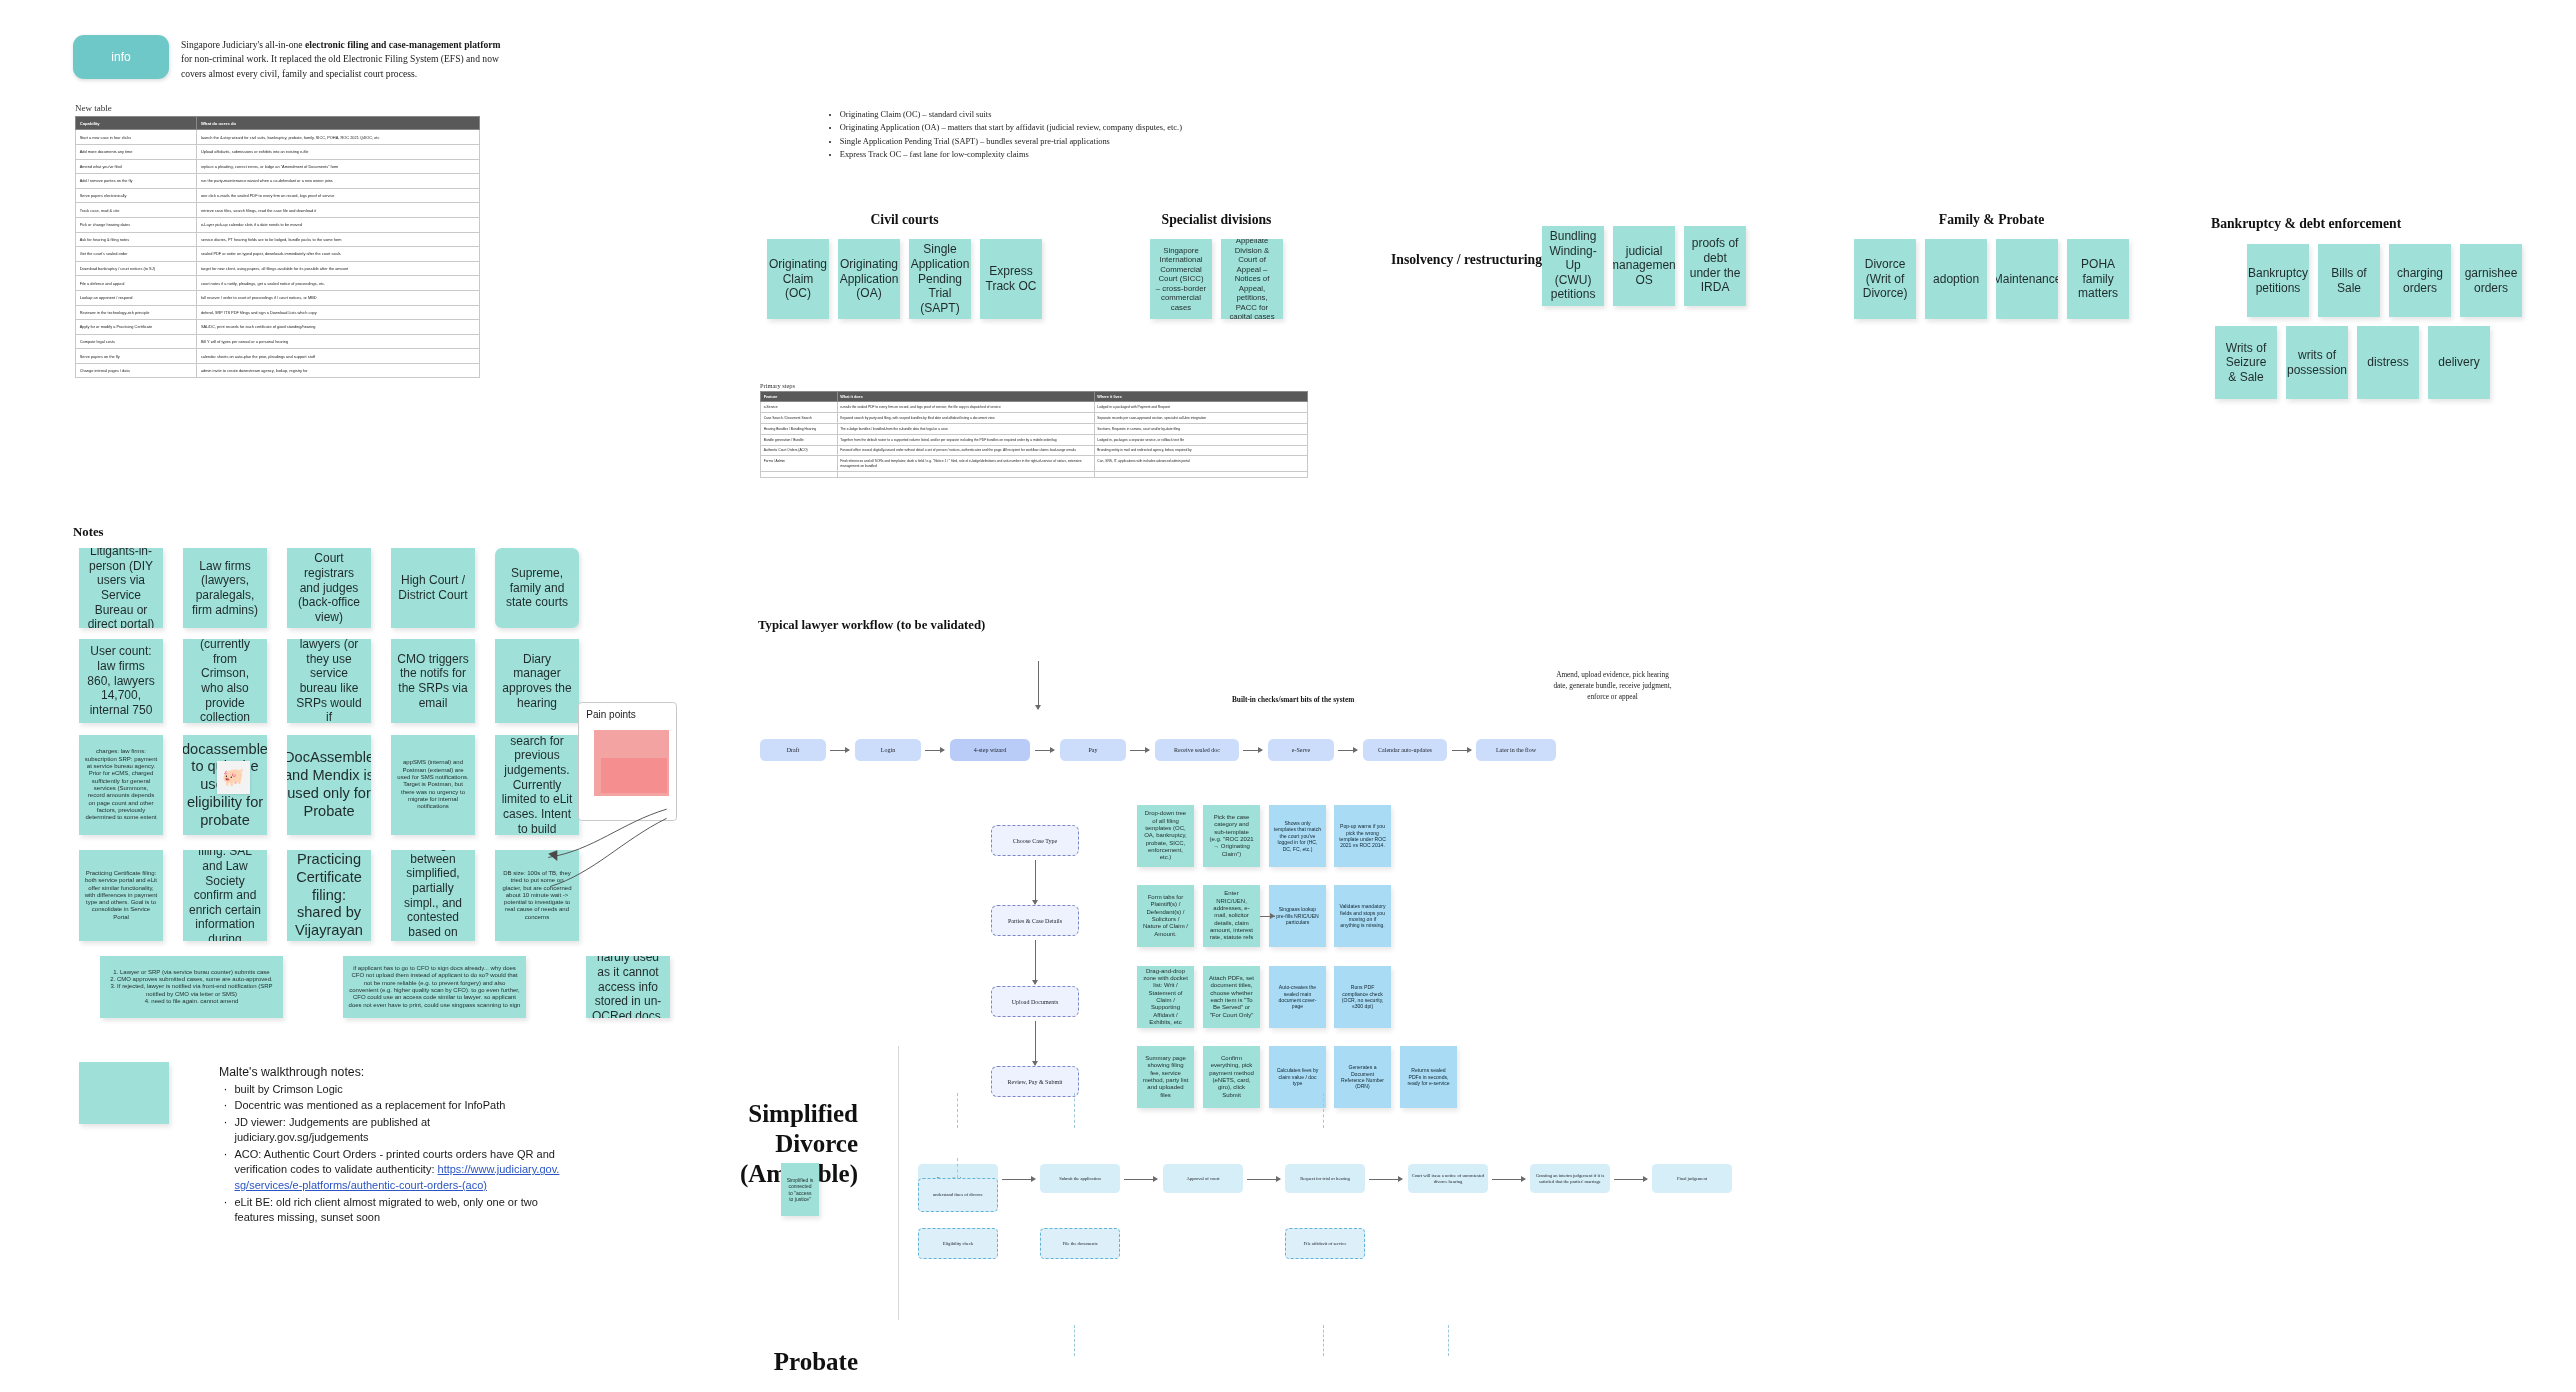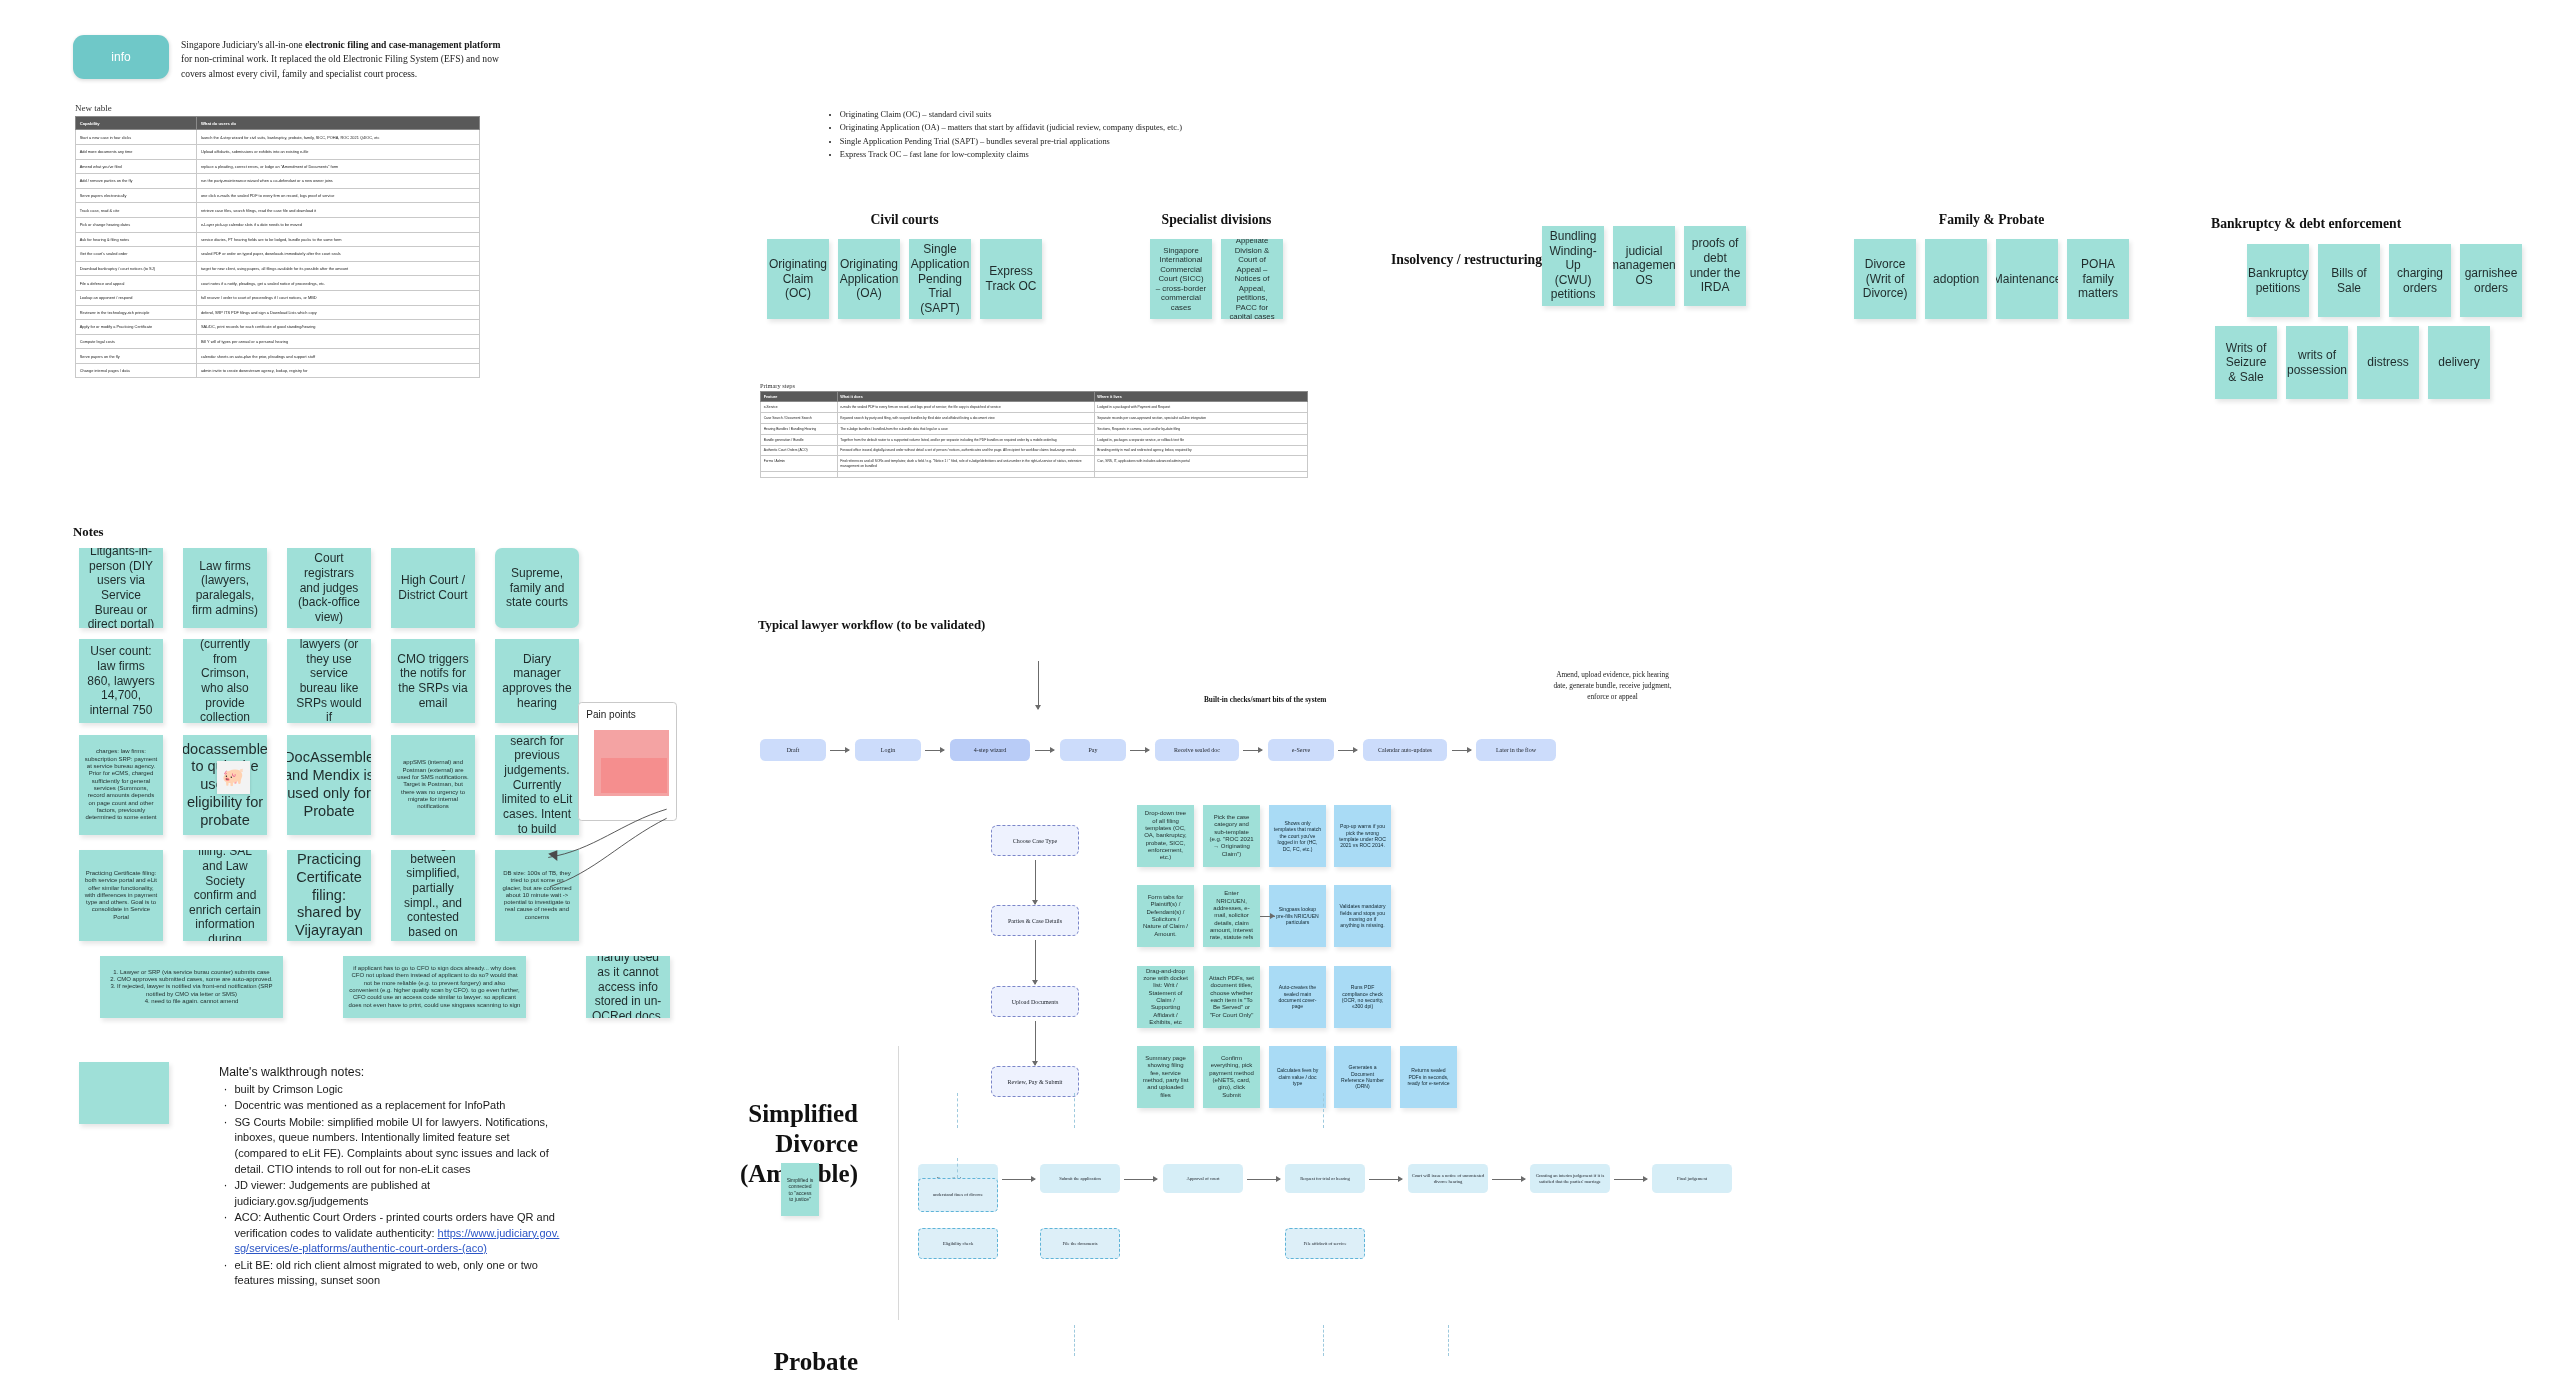--- a/index.html
+++ b/index.html
@@ -309,21 +309,20 @@
   <path d="M150,25 C100,40 70,70 20,78" stroke="#4a4a4a" fill="none" stroke-width="1"></path>
   <path d="M150,35 C100,60 70,95 22,110" stroke="#4a4a4a" fill="none" stroke-width="1"></path>
   <polygon points="20,74 30,70 30,82" fill="#4a4a4a"></polygon>
 </svg>
 
 <div class="abs wt" style="left:219px; top:1065px; width:343px;">
   <div class="wt-title">Malte's walkthrough notes:</div>
   <ul id="wt-list">
       <li>built by Crimson Logic</li>
       <li>Docentric was mentioned as a replacement for InfoPath</li>
-      <li>SG Courts Mobile: simplified mobile UI for lawyers. Notifications, inboxes, queue numbers. Intentionally limited feature set (compared to eLit FE). Complaints about sync issues and lack of detail. CTIO intends to roll out for non-eLit cases</li>
       <li>JD viewer: Judgements are published at judiciary.gov.sg/judgements</li>
       <li><span>ACO: Authentic Court Orders - printed courts orders have QR and verification codes to validate authenticity:</span> <a href="#">https://www.judiciary.gov.sg/services/e-platforms/authentic-court-orders-(aco)</a></li>
       <li>eLit BE: old rich client almost migrated to web, only one or two features missing, sunset soon</li>
     </ul>
 </div>
 
 <ul class="abs bullets" style="left:827px; top:108px; width:507px;" id="case-bullets">
     <li>Originating Claim (OC) – standard civil suits</li>
     <li>Originating Application (OA) – matters that start by affidavit (judicial review, company disputes, etc.)</li>
     <li>Single Application Pending Trial (SAPT) – bundles several pre-trial applications</li>
@@ -450,21 +449,21 @@
     <div class="fbox" style="position:absolute;left:508px;top:0;width:66px;height:22px;">e-Serve</div>
     <div class="arrow-h" style="left:578px;top:11px;width:19px;"></div>
     <div class="fbox" style="position:absolute;left:603px;top:0;width:84px;height:22px;">Calendar auto-updates</div>
     <div class="arrow-h" style="left:692px;top:11px;width:19px;"></div>
     <div class="fbox" style="position:absolute;left:716px;top:0;width:80px;height:22px;">Later in the flow</div>
   </div>
 <div class="abs caption" style="left:1553px; top:670px; width:119px;">Amend, upload evidence, pick hearing date, generate bundle, receive judgment, enforce or appeal</div>
 
 <div class="abs arrow-v" style="left:1038px; top:661px; height:48px;"></div>
 
-<div class="abs sub-hdr" style="left:1204px; top:695px;">Built-in checks/smart bits of the system</div>
+<div class="abs sub-hdr" style="left:1232px; top:695px;">Built-in checks/smart bits of the system</div>
 
 <div class="abs" id="wf-stages" style="left: 991px; top: 705px; position: relative;">
     <div class="dbox" style="position:absolute;left:0;top:20px;width:88px;height:31px;">Choose Case Type</div>
     <div class="arrow-v" style="left:44px;top:55px;height:44px;"></div>
     <div class="sticky xs" style="position:absolute;left:146px;top:0px;width:57px;height:62px;">Drop-down tree of all filing templates (OC, OA, bankruptcy, probate, SICC, enforcement, etc.)</div>
     <div class="sticky xs" style="position:absolute;left:212px;top:0px;width:57px;height:62px;">Pick the case category and sub-template (e.g. "ROC 2021 → Originating Claim")</div>
     <div class="note-blue xs" style="position:absolute;left:278px;top:0px;width:57px;height:62px;font-size:5.1px;">Shows only templates that match the court you've logged in for (HC, DC, FC, etc.)</div>
     <div class="note-blue xs" style="position:absolute;left:343px;top:0px;width:57px;height:62px;font-size:5.1px;">Pop-up warns if you pick the wrong template under ROC 2021 vs ROC 2014.</div>
     <div class="dbox" style="position:absolute;left:0;top:100px;width:88px;height:31px;">Parties &amp; Case Details</div>
     <div class="arrow-v" style="left:44px;top:135px;height:44px;"></div>

